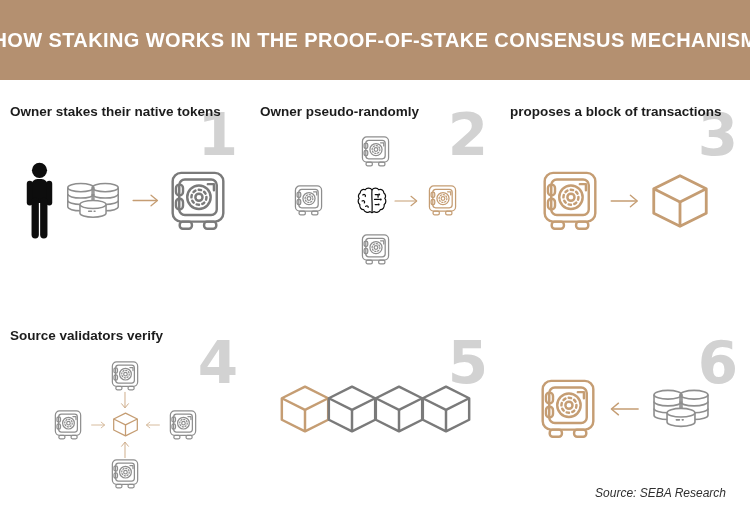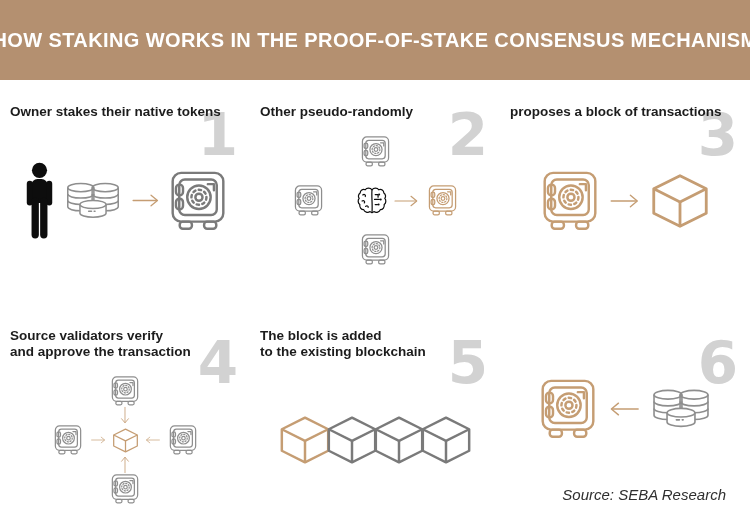--- a/index.html
+++ b/index.html
@@ -44,21 +44,21 @@
   .dark{color:var(--icon-gray-dark,#7a7a7a);}
   .blk{color:var(--person-black,#0d0d0d);}
   svg.ic{display:block;}
   .rot90{transform:rotate(90deg);}
   .rot270{transform:rotate(-90deg);}
   .rot180{transform:rotate(180deg);}
   .cubechain{display:flex;align-items:center;}
   .cubechain svg + svg{margin-left:-9px;}
   
   .source{
-    position:absolute;right:24px;top:486px;font-size:15px;font-style:italic;
+    position:absolute;right:24px;top:486px;font-size:12px;font-style:italic;
     color:var(--source,#2f2f2f);
   }
   .hidden-defs{position:absolute;width:0;height:0;overflow:hidden;}
 </style>
 </head>
 <body>
 
 <svg class="hidden-defs" aria-hidden="true">
   <defs>
     <symbol id="sym-safe" viewBox="0 0 64 66">
@@ -155,21 +155,21 @@
         <span class="hgap8"></span>
         <svg class="ic dark" width="60" height="64">
             <use href="#sym-safe"></use>
           </svg>
       </div>
     </section>
 
     <section class="panel">
       <div class="step-num">2</div>
       <div class="caption">
-        <div>Other pseudo-randomly</div>
+        <div>Owner pseudo-randomly</div>
       </div>
       <div class="icons">
         <div class="stack">
           <svg class="ic gray" width="31" height="33">
               <use href="#sym-safe"></use>
             </svg>
           <span class="vgap"></span>
           <div class="midrow">
             <svg class="ic gray" width="31" height="33">
                 <use href="#sym-safe"></use>
@@ -215,21 +215,20 @@
       </div>
     </section>
   </div>
 
   <div class="row row2">
 
     <section class="panel">
       <div class="step-num">4</div>
       <div class="caption">
         <div>Source validators verify</div>
-        <div>and approve the transaction</div>
       </div>
       <div class="icons">
         <div class="stack stack4">
           <svg class="ic gray" width="30" height="32">
               <use href="#sym-safe"></use>
             </svg>
           <span class="vgap"></span>
           <svg class="ic tan rot90" width="18" height="11">
               <use href="#sym-arrow"></use>
             </svg>
@@ -262,24 +261,20 @@
           <span class="vgap"></span>
           <svg class="ic gray" width="30" height="32">
               <use href="#sym-safe"></use>
             </svg>
         </div>
       </div>
     </section>
 
     <section class="panel">
       <div class="step-num">5</div>
-      <div class="caption">
-        <div>The block is added</div>
-        <div>to the existing blockchain</div>
-      </div>
       <div class="icons">
         <div class="cubechain">
           <svg class="ic tan" width="56" height="48">
               <use href="#sym-cube"></use>
             </svg>
           <svg class="ic dark" width="56" height="48">
               <use href="#sym-cube"></use>
             </svg>
           <svg class="ic dark" width="56" height="48">
               <use href="#sym-cube"></use>

